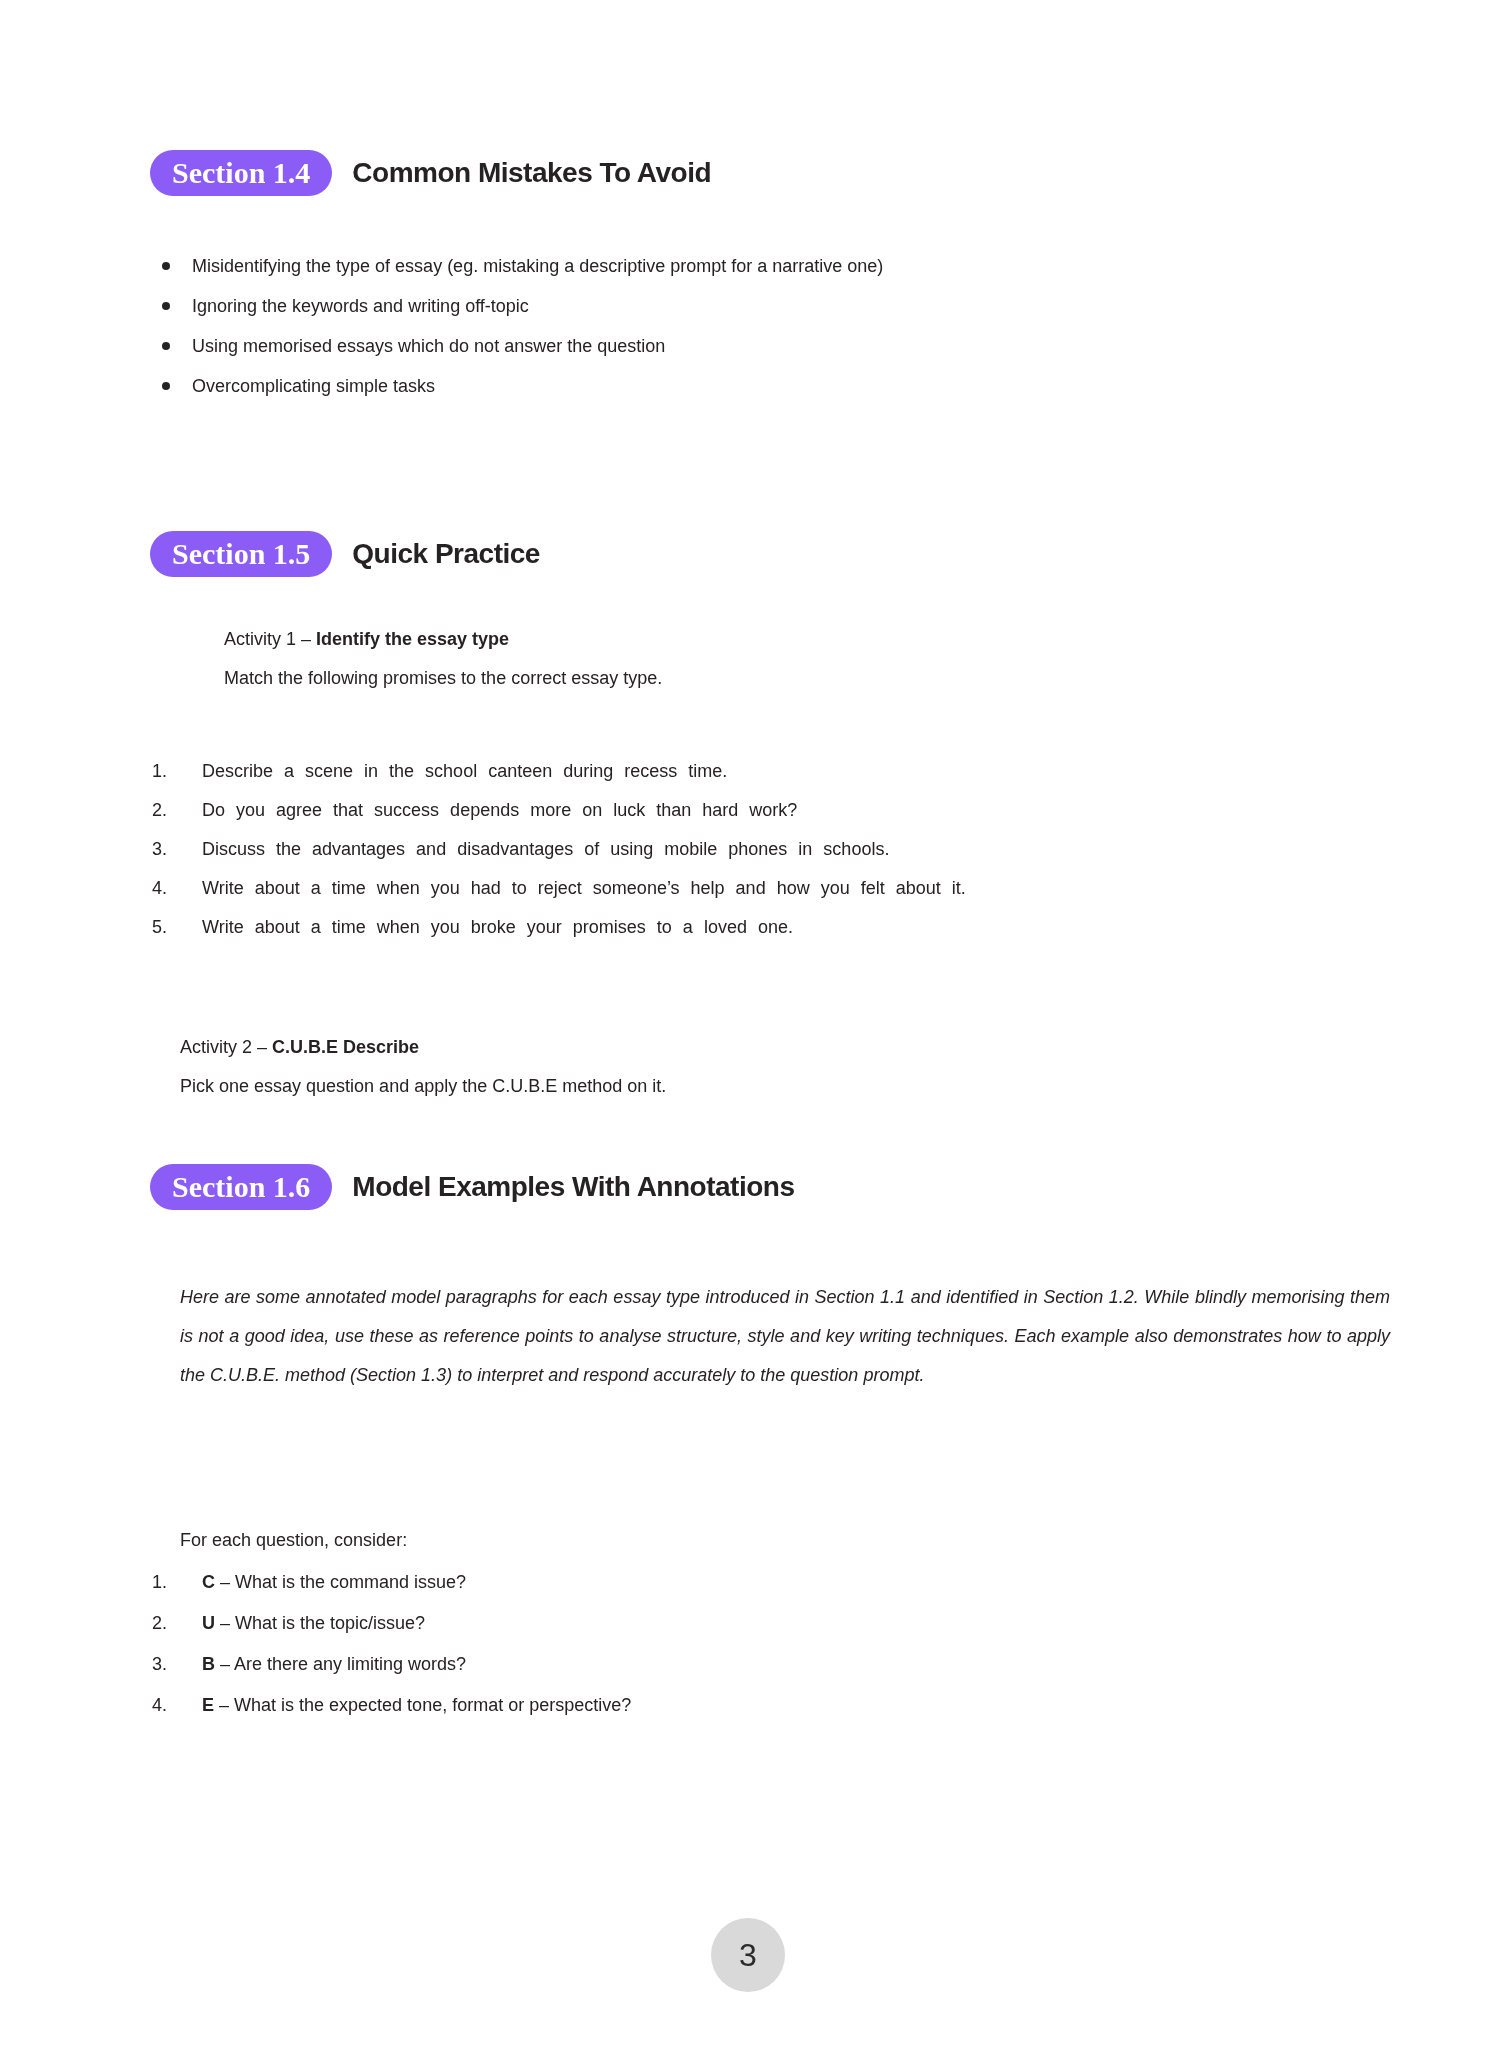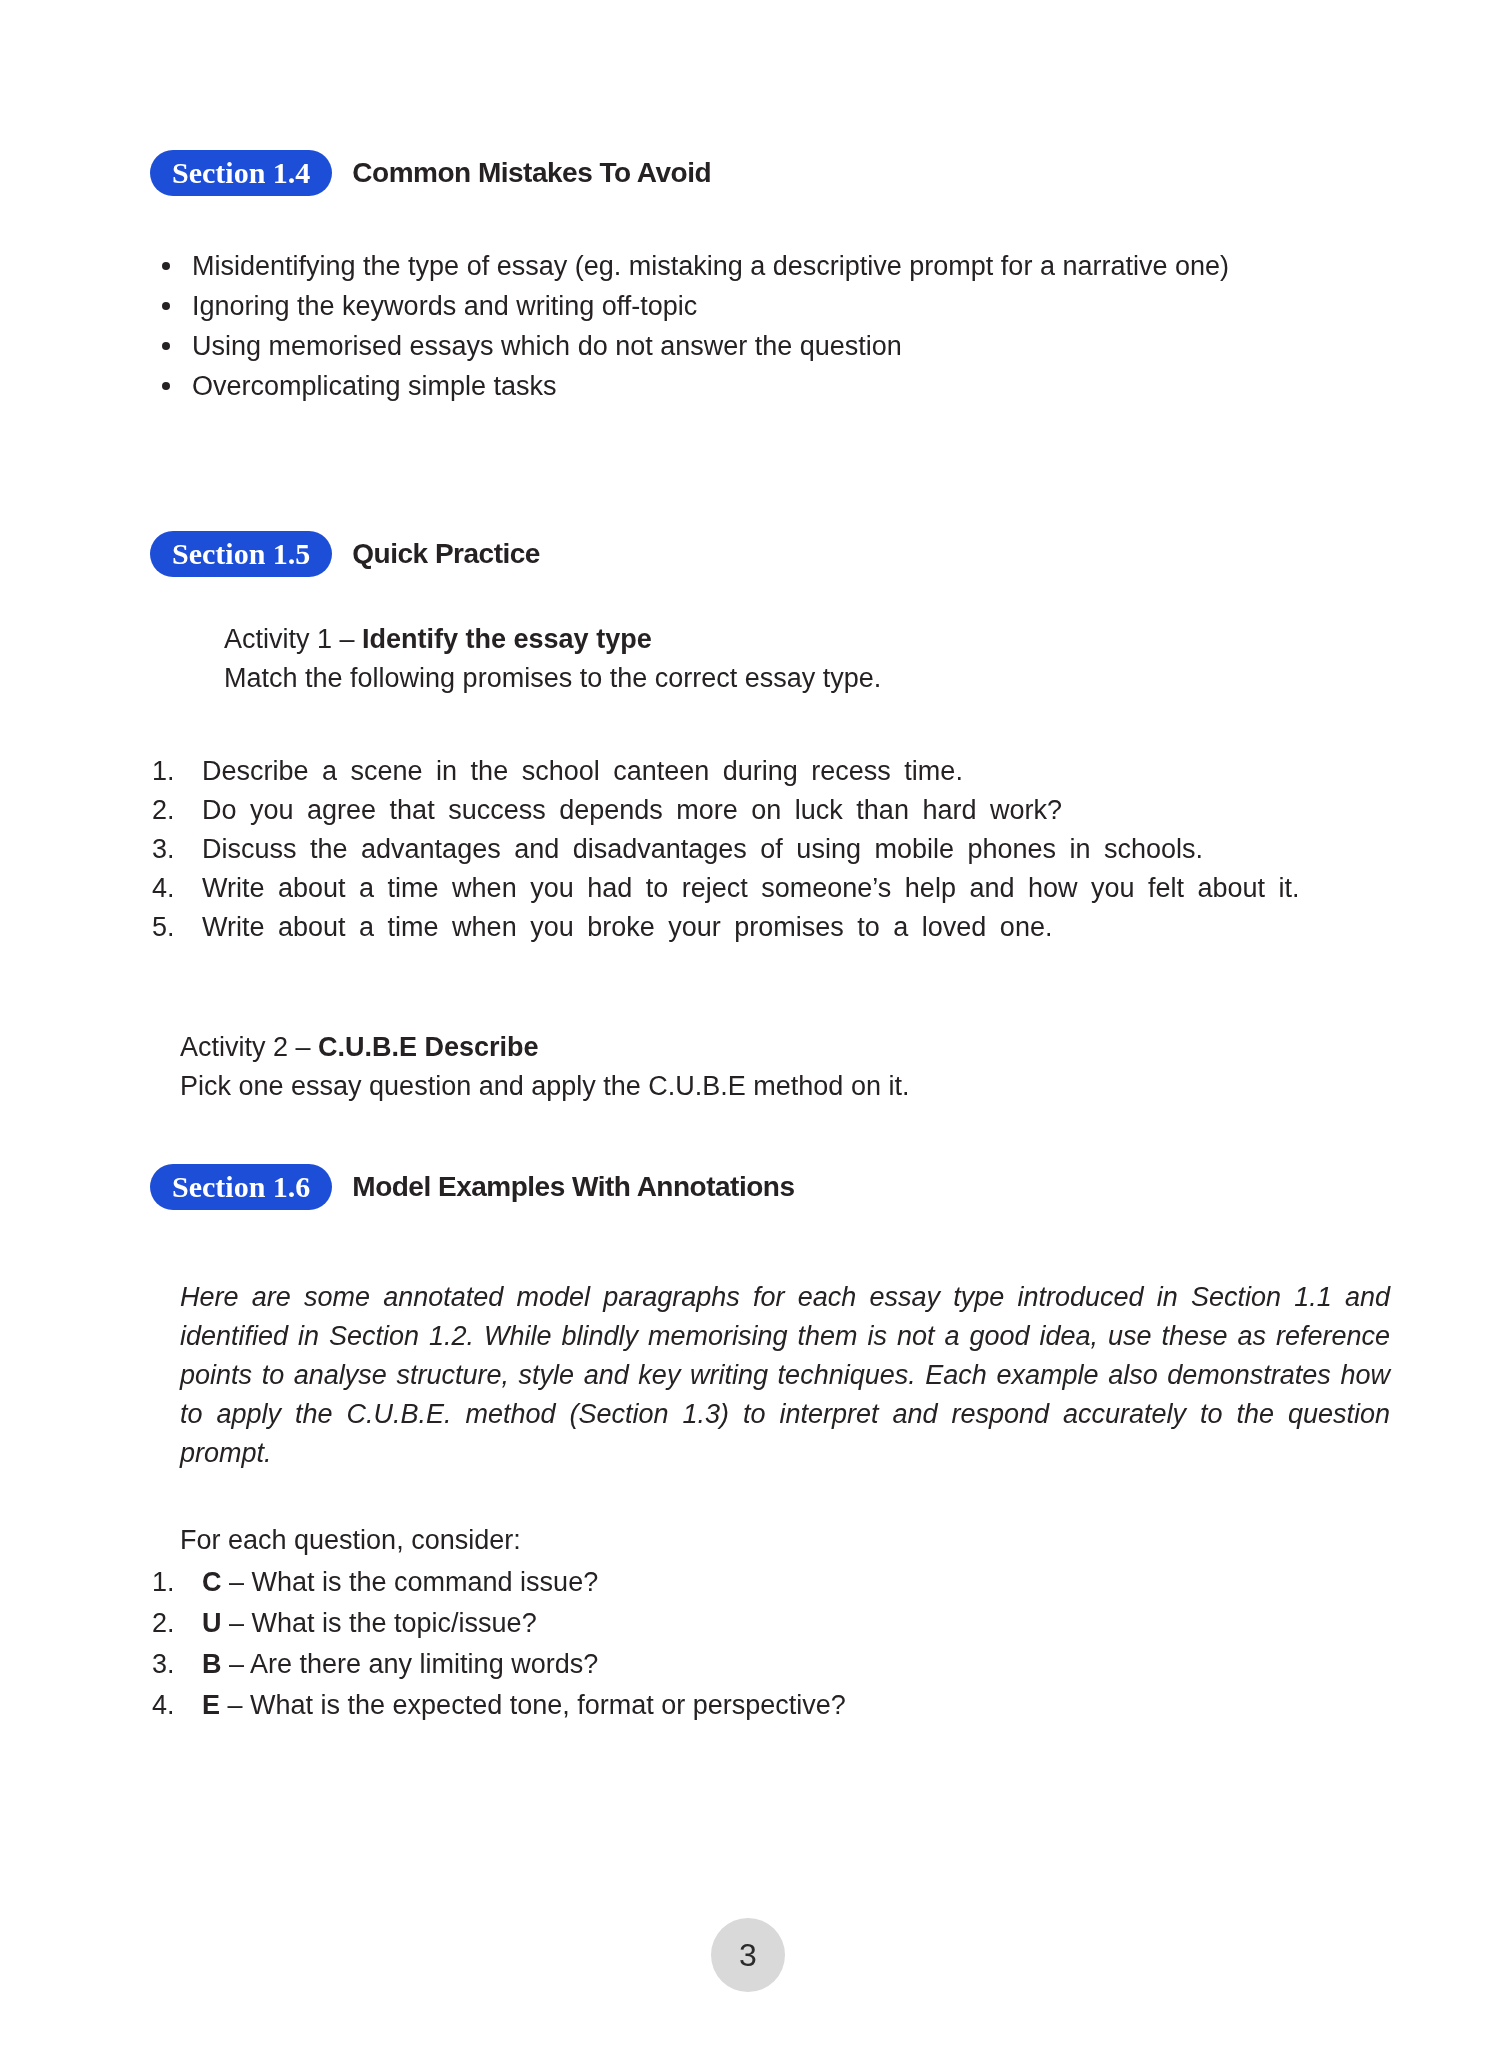--- a/index.html
+++ b/index.html
@@ -8,29 +8,29 @@
     width:1503px;height:2047px;
     background:#ffffff;
     font-family:"Liberation Sans",sans-serif;
     color:#262223;
     overflow:hidden;
   }
   .abs{position:absolute;}
   
   .sec-head{display:flex;align-items:center;gap:20px;}
   .badge{
-    background:#1d4ed8;color:#ffffff;
+    background:#8b5cf6;color:#ffffff;
     font-family:"Liberation Serif",serif;font-weight:700;
     font-size:30px;line-height:46px;height:46px;
     padding:0 22px;border-radius:24px;
     white-space:nowrap;
   }
   .sec-title{font-size:28px;font-weight:700;letter-spacing:-0.5px;white-space:nowrap;}
   
-  .body-text{font-size:27px;line-height:39px;}
+  .body-text{font-size:18px;line-height:39px;}
   
   .bullets{width:1210px;}
   .bullet-item{position:relative;padding-left:12px;text-align:justify;line-height:40px;}
   .bullet-item .dot{
     position:absolute;left:-18px;top:16px;width:8px;height:8px;
     border-radius:50%;background:#262223;
   }
   
   .activity-name{font-weight:700;}
   

